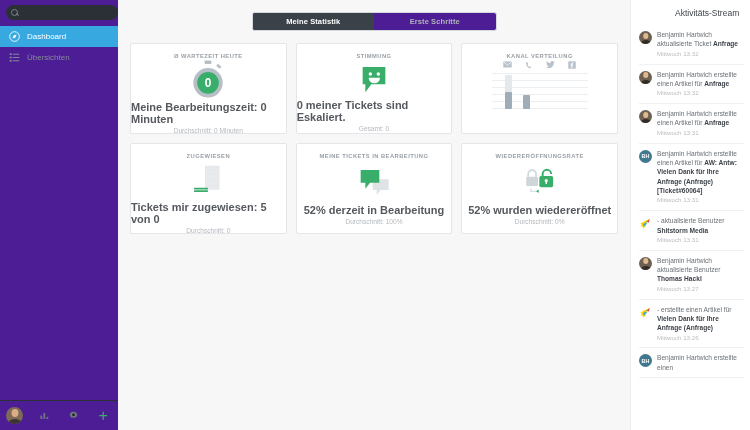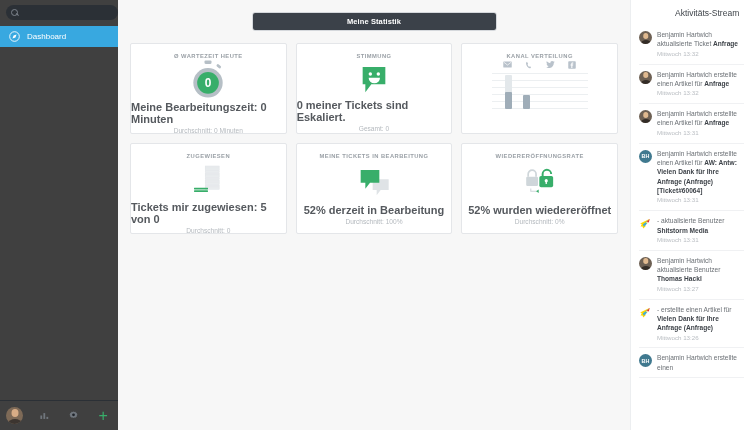--- a/index.html
+++ b/index.html
@@ -7,21 +7,21 @@
     width: 750px; height: 430px;
     overflow: hidden;
     font-family: "Liberation Sans", sans-serif;
     background: #f7f7f7;
   }
   .app { display: flex; width: 750px; height: 430px; }
 
   
   .sidebar {
     width: 118px; height: 430px;
-    background: #404040;
+    background: #4c1d95;
     display: flex; flex-direction: column;
     position: relative; flex: none;
   }
   .side-top {
     height: 24px; display: flex; align-items: center;
     padding: 0 4px 0 6px; gap: 5px;
   }
   .search-box {
     flex: 1; height: 15px; border-radius: 8px;
     background: #2b3036; display: flex; align-items: center;
@@ -178,20 +178,33 @@
     <div class="nav">
       <div class="nav-item active">
         <span class="nav-icon">
           <svg viewBox="0 0 16 16" width="11" height="11">
             <circle cx="8" cy="8" r="7" fill="none" stroke="#ffffff" stroke-width="1.3"></circle>
             <path d="M11 5 L6.6 6.6 L5 11 L9.4 9.4 Z" fill="#ffffff"></path>
           </svg>
         </span>
         <span>Dashboard</span>
       </div>
+      <div class="nav-item">
+        <span class="nav-icon">
+          <svg viewBox="0 0 16 16" width="11" height="11">
+            <rect x="1" y="2" width="3" height="2.4" fill="#858c94"></rect>
+            <rect x="5.5" y="2.5" width="9.5" height="1.4" fill="#858c94"></rect>
+            <rect x="1" y="6.8" width="3" height="2.4" fill="#858c94"></rect>
+            <rect x="5.5" y="7.3" width="9.5" height="1.4" fill="#858c94"></rect>
+            <rect x="1" y="11.6" width="3" height="2.4" fill="#858c94"></rect>
+            <rect x="5.5" y="12.1" width="9.5" height="1.4" fill="#858c94"></rect>
+          </svg>
+        </span>
+        <span>Übersichten</span>
+      </div>
     </div>
 
     <div class="side-bottom">
       <div class="sb-cell">
         <div class="mini-avatar">
           <div class="head"></div>
             <div class="body"></div>
         </div>
       </div>
       <div class="sb-cell">
@@ -211,20 +224,23 @@
         <span class="plus-btn">+</span>
       </div>
     </div>
   </div>
 
   <div class="main">
 
     <div class="tabs">
       <div class="tab active">
         <span>Meine Statistik</span>
+      </div>
+      <div class="tab">
+        <span>Erste Schritte</span>
       </div>
     </div>
 
     <div class="cards">
 
       <div class="card">
         <div class="card-title">Ø WARTEZEIT HEUTE</div>
         <div class="card-icon">
           <svg viewBox="0 0 60 60" width="42" height="42">
             <rect x="25" y="2" width="10" height="5" rx="1.6" fill="#b6bfc6"></rect>

